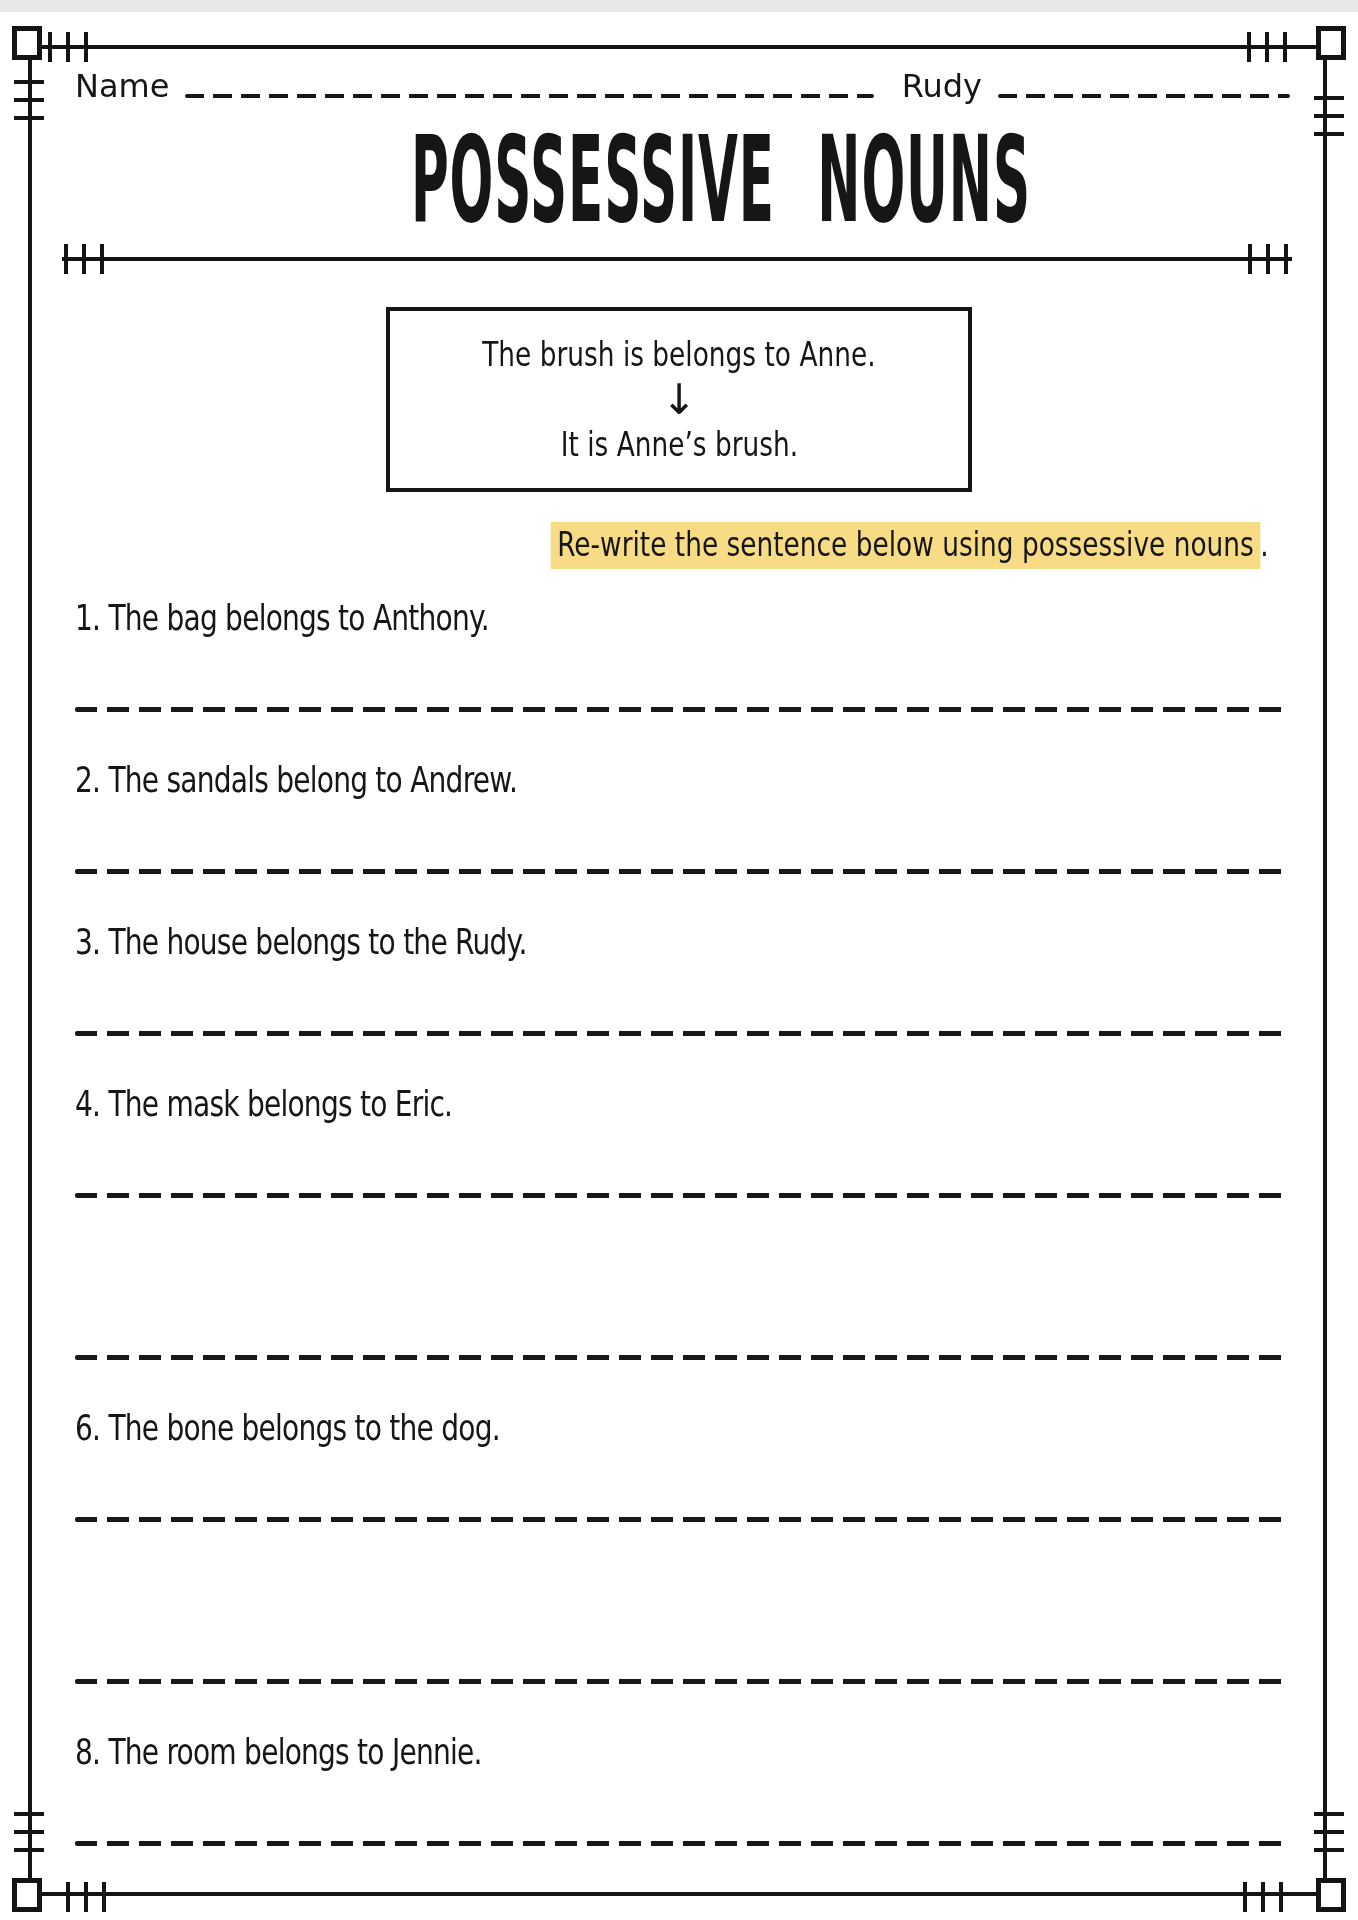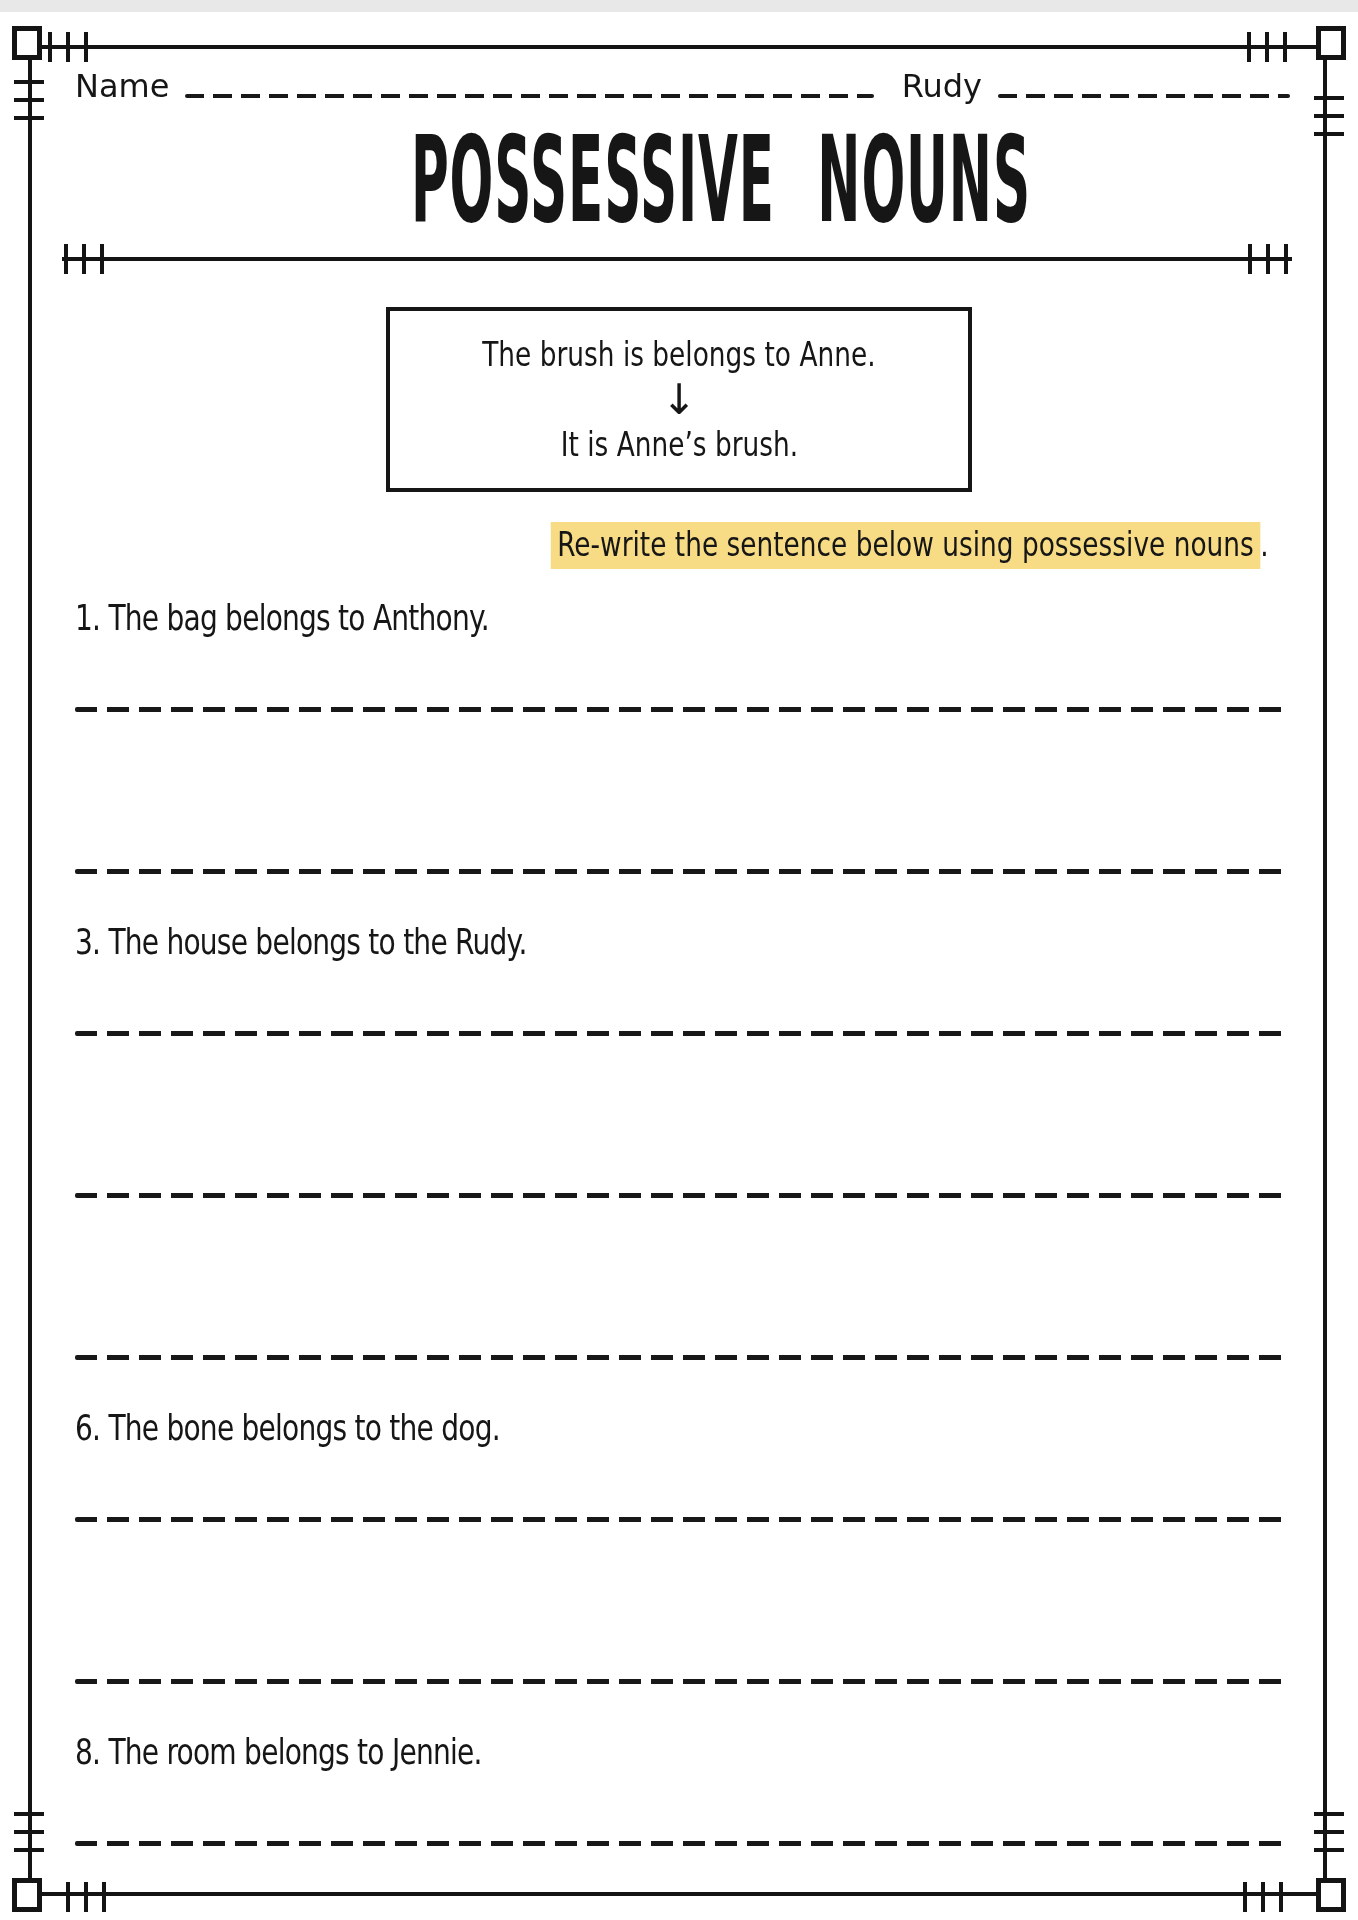--- a/index.html
+++ b/index.html
@@ -140,25 +140,27 @@
     <span class="hwc">The brush is belongs to Anne.</span>
     <span class="arrow">↓</span>
     <span class="hwc">It is Anne’s brush.</span>
   </div>
 
   <div class="instruction"><span class="hwc"><span class="hl">Re-write the sentence below using possessive nouns</span><span>.</span></span></div>
 
   <div class="q q1"><span class="hwl"><span>1.</span> <span>The bag belongs to Anthony.</span></span></div>
   <div class="aline l1"></div>
 
+  <div class="q q2"><span class="hwl"><span>2.</span> <span>The sandals belong to Andrew.</span></span></div>
   <div class="aline l2"></div>
 
   <div class="q q3"><span class="hwl"><span>3.</span> <span>The house belongs to the Rudy.</span></span></div>
   <div class="aline l3"></div>
 
+  <div class="q q4"><span class="hwl"><span>4.</span> <span>The mask belongs to Eric.</span></span></div>
   <div class="aline l4"></div>
 
   <div class="aline l5"></div>
 
   <div class="q q6"><span class="hwl"><span>6.</span> <span>The bone belongs to the dog.</span></span></div>
   <div class="aline l6"></div>
 
   <div class="aline l7"></div>
 
   <div class="q q8"><span class="hwl"><span>8.</span> <span>The room belongs to Jennie.</span></span></div>

